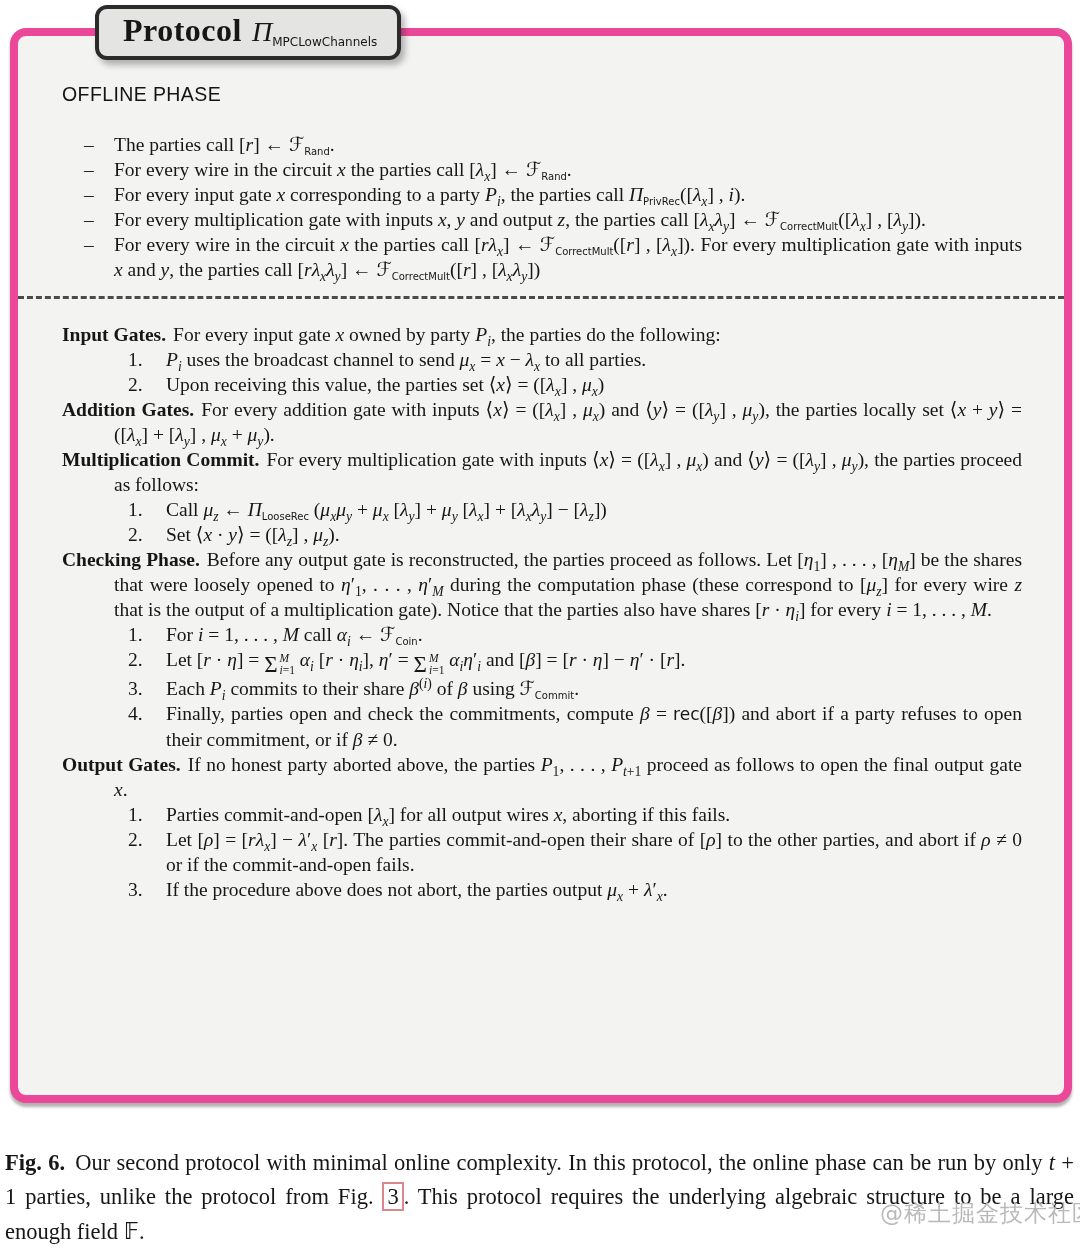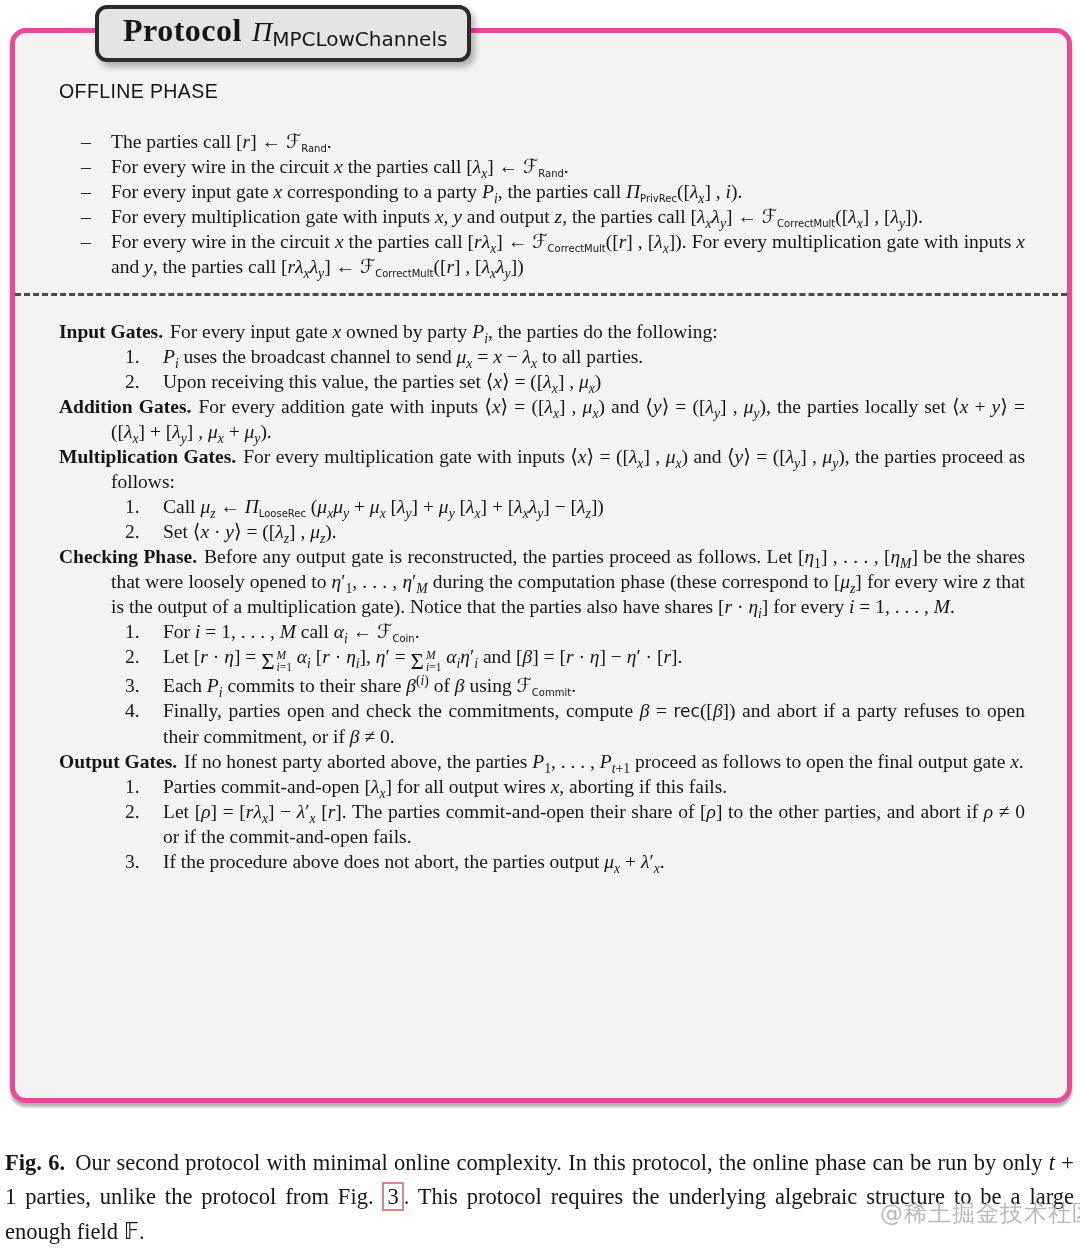--- a/index.html
+++ b/index.html
@@ -5,25 +5,25 @@
   html,body{margin:0;padding:0;background:#ffffff;}
   .page{position:relative;width:1080px;height:1250px;background:#ffffff;overflow:hidden;
         font-family:"Liberation Serif","DejaVu Serif","DejaVu Sans",serif;color:#161616;}
 
   
   .tab{position:absolute;left:95px;top:5px;z-index:3;background:#e4e4e3;
        border:4px solid #2b2b2b;border-radius:12px;padding:3px 20px 7px 24px;
        box-shadow:4px 5px 6px rgba(0,0,0,0.28);white-space:nowrap;}
   .tab-protocol{font-weight:bold;font-size:32px;letter-spacing:0.5px;}
   .tab-pi{font-style:italic;font-size:28px;margin-left:10px;}
-  .tab-sub{font-family:"DejaVu Sans","Liberation Sans",sans-serif;font-size:20px;vertical-align:-5px;}
+  .tab-sub{font-family:"DejaVu Sans","Liberation Sans",sans-serif;font-size:12px;vertical-align:-5px;}
 
   
   .box{position:absolute;left:10px;top:28px;width:1062px;height:1075px;box-sizing:border-box;
-       background:#f3f3f2;border:5px solid #ec4899;border-radius:16px;
+       background:#f3f3f2;border:8px solid #ec4899;border-radius:16px;
        box-shadow:0 4px 3px rgba(0,0,0,0.30);
        padding:46px 42px 0 44px;font-size:19.5px;line-height:25px;}
 
   .phase-heading{font-family:"Liberation Sans","DejaVu Sans",sans-serif;font-size:19.5px;
                  letter-spacing:0.4px;color:#141414;}
 
   .offline-list{margin-top:25px;padding-left:22px;}
   .oitem{display:flex;}
   .oitem .dash{width:30px;flex:none;}
   .oitem .otext{flex:1;text-align:justify;}
@@ -120,21 +120,21 @@
               <span class="t">Upon receiving this value, the parties set ⟨<i>x</i>⟩ = ([<i>λ<sub>x</sub></i>] , <i>μ<sub>x</sub></i>)</span>
             </div>
         </div>
       </div>
 
       <div>
         <p class="lead"><b class="sec-title">Addition Gates.</b><span>For every addition gate with inputs ⟨<i>x</i>⟩ = ([<i>λ<sub>x</sub></i>] , <i>μ<sub>x</sub></i>) and ⟨<i>y</i>⟩ = ([<i>λ<sub>y</sub></i>] , <i>μ<sub>y</sub></i>), the parties locally set ⟨<i>x</i> + <i>y</i>⟩ = ([<i>λ<sub>x</sub></i>] + [<i>λ<sub>y</sub></i>] , <i>μ<sub>x</sub></i> + <i>μ<sub>y</sub></i>).</span></p>
       </div>
 
       <div>
-        <p class="lead"><b class="sec-title">Multiplication Gates.</b><span>For every multiplication gate with inputs ⟨<i>x</i>⟩ = ([<i>λ<sub>x</sub></i>] , <i>μ<sub>x</sub></i>) and ⟨<i>y</i>⟩ = ([<i>λ<sub>y</sub></i>] , <i>μ<sub>y</sub></i>), the parties proceed as follows:</span></p>
+        <p class="lead"><b class="sec-title">Multiplication Commit.</b><span>For every multiplication gate with inputs ⟨<i>x</i>⟩ = ([<i>λ<sub>x</sub></i>] , <i>μ<sub>x</sub></i>) and ⟨<i>y</i>⟩ = ([<i>λ<sub>y</sub></i>] , <i>μ<sub>y</sub></i>), the parties proceed as follows:</span></p>
         <div class="steps">
           <div class="step">
               <span class="n">1.</span>
               <span class="t">Call <i>μ<sub>z</sub></i> ← <i>Π</i><sub class="sf">LooseRec</sub> (<i>μ<sub>x</sub>μ<sub>y</sub></i> + <i>μ<sub>x</sub></i> [<i>λ<sub>y</sub></i>] + <i>μ<sub>y</sub></i> [<i>λ<sub>x</sub></i>] + [<i>λ<sub>x</sub>λ<sub>y</sub></i>] − [<i>λ<sub>z</sub></i>])</span>
             </div>
           <div class="step">
               <span class="n">2.</span>
               <span class="t">Set ⟨<i>x</i> · <i>y</i>⟩ = ([<i>λ<sub>z</sub></i>] , <i>μ<sub>z</sub></i>).</span>
             </div>
         </div>

